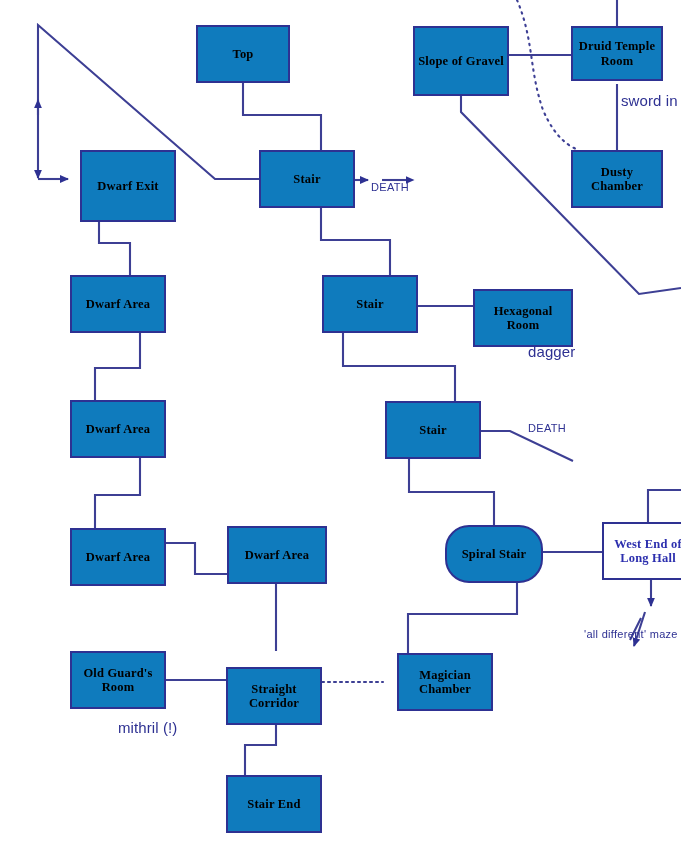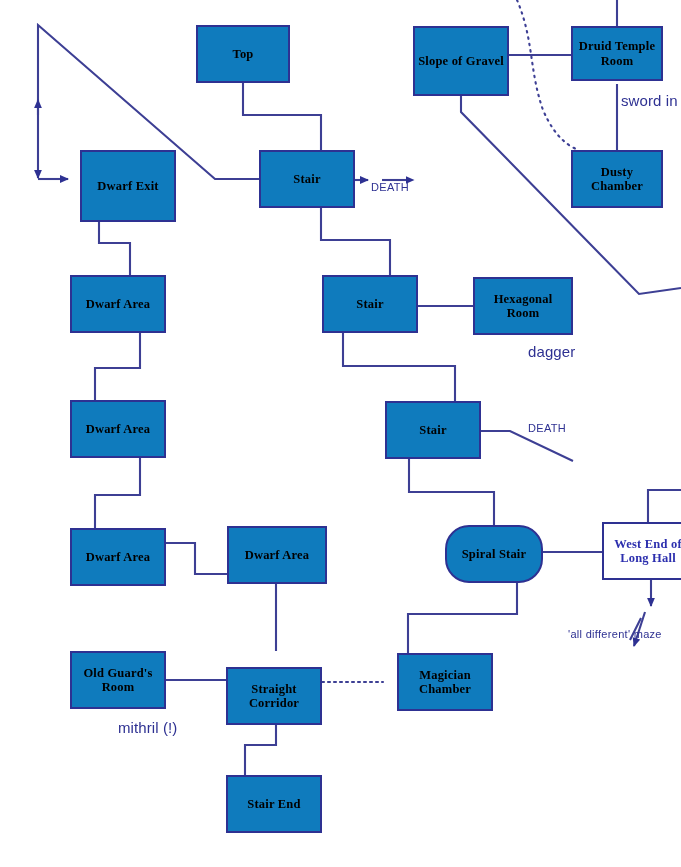--- a/index.html
+++ b/index.html
@@ -165,21 +165,21 @@
   </div>
 
   <div class="node" style="left:70px; top:275px; width:96px; height:58px;">
     <span class="node-label">Dwarf Area</span>
   </div>
 
   <div class="node" style="left:322px; top:275px; width:96px; height:58px;">
     <span class="node-label">Stair</span>
   </div>
 
-  <div class="node" style="left:473px; top:277px; width:100px; height:58px;">
+  <div class="node" style="left:473px; top:289px; width:100px; height:58px;">
     <span class="node-label">Hexagonal Room</span>
   </div>
 
   <div class="node" style="left:70px; top:400px; width:96px; height:58px;">
     <span class="node-label">Dwarf Area</span>
   </div>
 
   <div class="node" style="left:385px; top:401px; width:96px; height:58px;">
     <span class="node-label">Stair</span>
   </div>
@@ -219,15 +219,15 @@
   <div class="annot tiny" style="left:371px; top:181px;">DEATH</div>
 
   <div class="annot tiny" style="left:528px; top:422px;">DEATH</div>
 
   <div class="annot" style="left:621px; top:92px;">sword in sto</div>
 
   <div class="annot" style="left:528px; top:343px;">dagger</div>
 
   <div class="annot" style="left:118px; top:719px;">mithril (!)</div>
 
-  <div class="annot tiny" style="left:568px; top:628px;">'all different' maze</div>
+  <div class="annot tiny" style="left:584px; top:628px;">'all different' maze</div>
 
 </div>
 
 </body></html>

